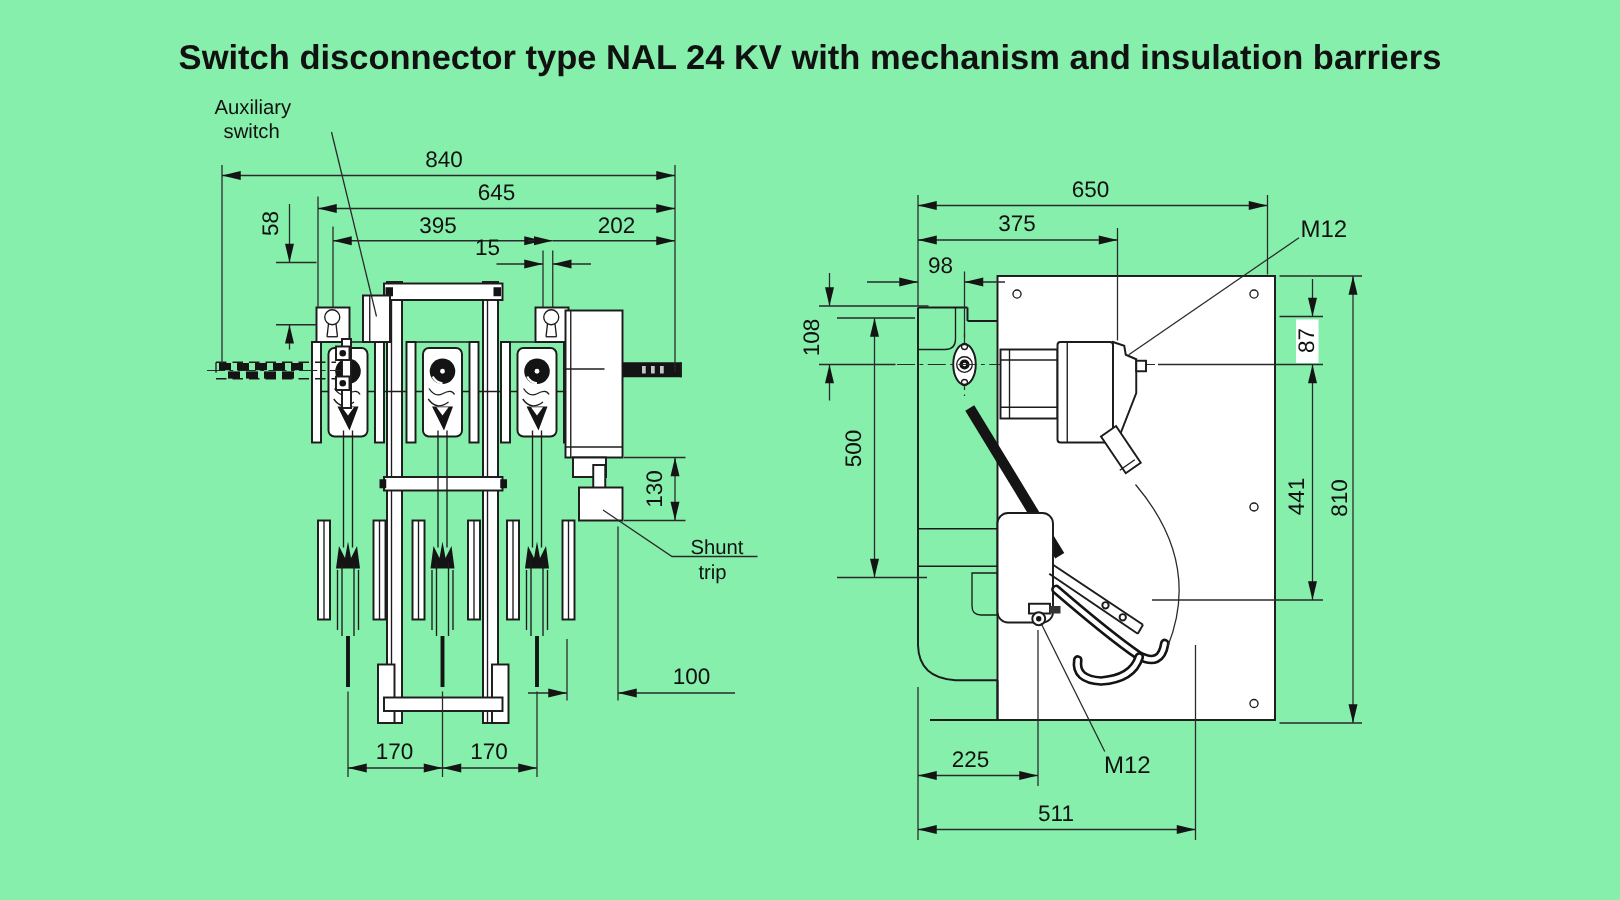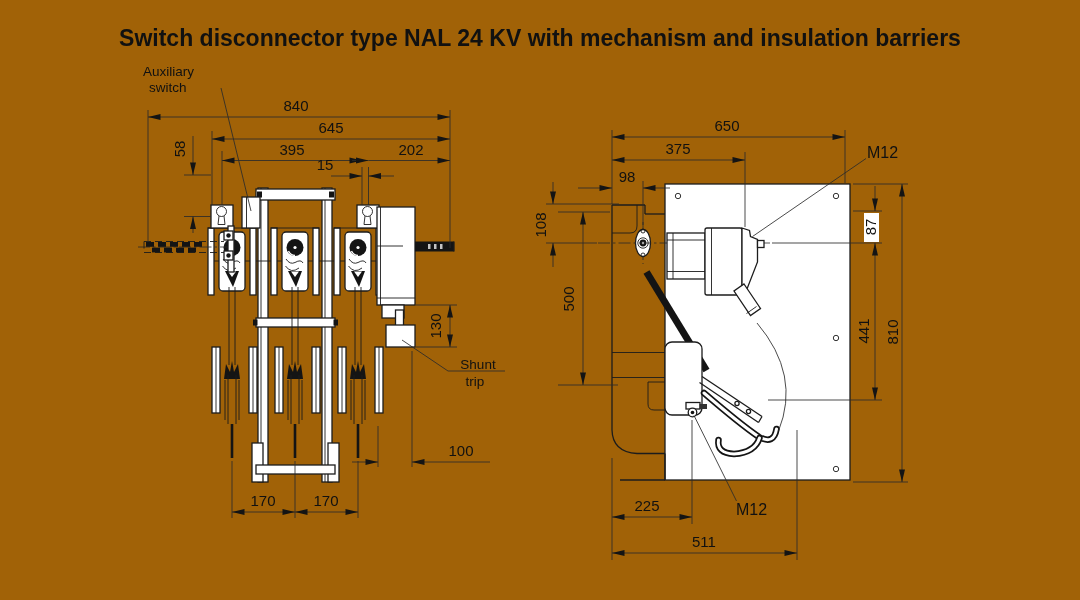--- a/index.html
+++ b/index.html
@@ -1,16 +1,16 @@
 <!DOCTYPE html>
 <html><head>
 <meta charset="utf-8">
 <style>
   html,body{margin:0;padding:0;background:#fff;}
-  .stage{position:relative;width:1080px;height:600px;background:#a16207;overflow:hidden;}
+  .stage{position:relative;width:1080px;height:600px;background:#86efac;overflow:hidden;}
   svg{position:absolute;left:0;top:0;}
   text{font-family:"Liberation Sans",sans-serif;fill:#111;}
   .title{font-size:23px;font-weight:bold;text-anchor:middle;}
   .dt{font-size:15px;text-anchor:middle;}
   .ct{font-size:13.5px;}
   .m12{font-size:16px;}
   .o{stroke:#1c1c1c;stroke-width:1.3;fill:none;}
   .ow{stroke:#1c1c1c;stroke-width:1.3;fill:#fff;}
   .t{stroke:#1c1c1c;stroke-width:0.9;fill:none;}
   .d{stroke:#2a2a2a;stroke-width:0.85;fill:none;}

